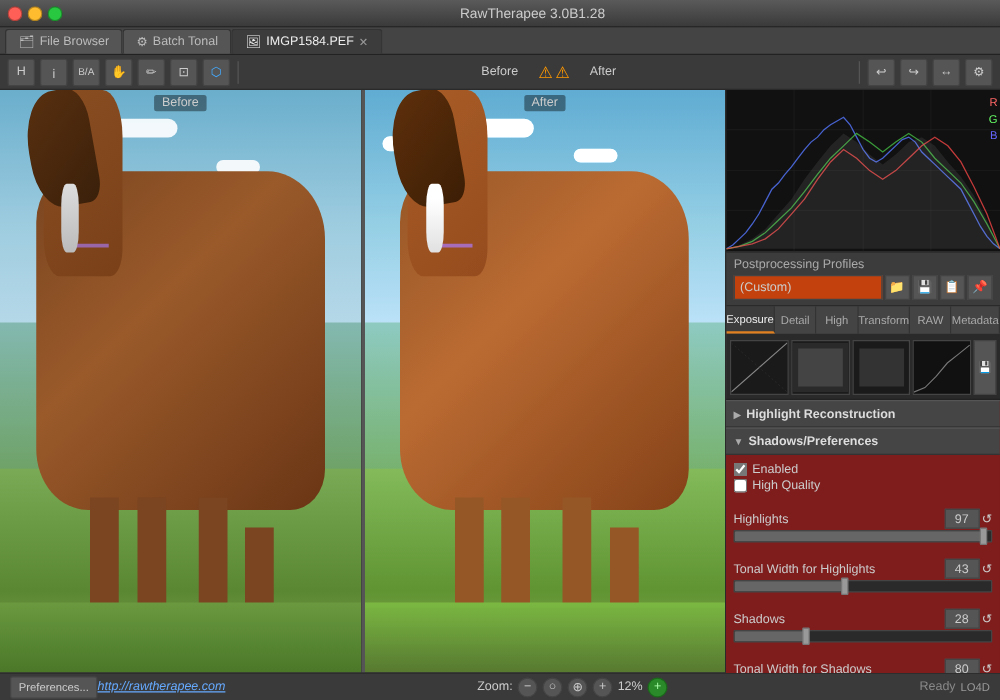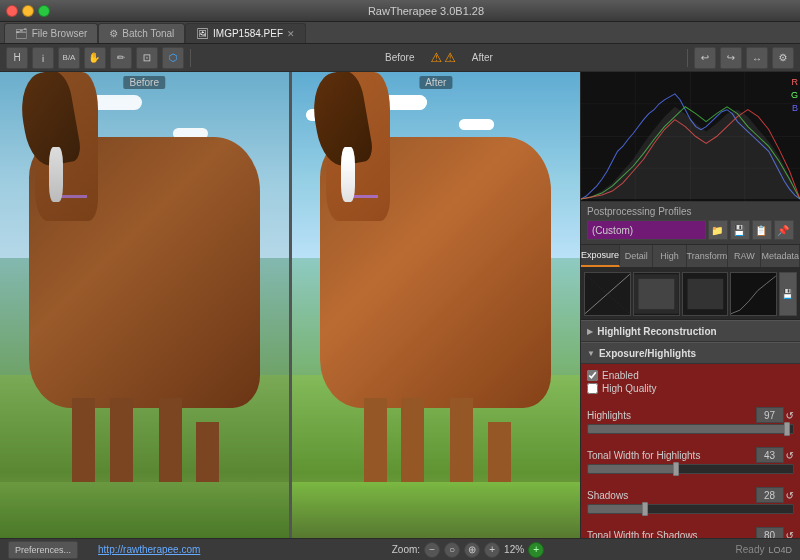--- a/index.html
+++ b/index.html
@@ -50,21 +50,21 @@
     
     #histogram { height: 130px; background: #1a1a1a; position: relative; border-bottom: 1px solid #333; }
     .hist-label-r { position: absolute; right: 2px; top: 5px; font-size: 9px; color: #f66; }
     .hist-label-g { position: absolute; right: 2px; top: 18px; font-size: 9px; color: #6f6; }
     .hist-label-b { position: absolute; right: 2px; top: 31px; font-size: 9px; color: #66f; }
 
     
     #profiles { padding: 4px 6px; border-bottom: 1px solid #2a2a2a; }
     .profiles-label { font-size: 10px; color: #aaa; margin-bottom: 3px; }
     .profiles-row { display: flex; align-items: center; gap: 2px; }
-    .profile-select { flex: 1; height: 20px; background: #701a75; border: 1px solid #444; color: #ccc; font-size: 10px; padding: 0 4px; appearance: none; }
+    .profile-select { flex: 1; height: 20px; background: #c2410c; border: 1px solid #444; color: #ccc; font-size: 10px; padding: 0 4px; appearance: none; }
     .profile-btn { width: 20px; height: 20px; background: #555; border: 1px solid #444; display: flex; align-items: center; justify-content: center; cursor: pointer; font-size: 10px; color: #ccc; }
 
     
     #edit-tabs { display: flex; border-bottom: 1px solid #2a2a2a; overflow: hidden; }
     .edit-tab { flex: 1; height: 22px; display: flex; align-items: center; justify-content: center; font-size: 9px; color: #aaa; cursor: pointer; background: #444; border-right: 1px solid #333; }
     .edit-tab.active { background: #3c3c3c; color: #eee; border-bottom: 2px solid #e08020; }
 
     
     #curves-area { height: 52px; background: #2a2a2a; display: flex; align-items: center; gap: 2px; padding: 3px; border-bottom: 1px solid #222; }
     .curve-mini { flex: 1; height: 44px; background: #1a1a1a; border: 1px solid #444; position: relative; overflow: hidden; }
@@ -90,27 +90,27 @@
     .slider-label span { font-size: 10px; color: #ccc; }
     .slider-value-box { display: flex; align-items: center; gap: 2px; }
     .slider-value { width: 28px; height: 16px; background: #555; border: 1px solid #444; color: #ccc; font-size: 10px; text-align: center; }
     .reset-btn { color: #4af; font-size: 11px; cursor: pointer; }
     .slider-track { height: 10px; background: #2a2a2a; border: 1px solid #444; border-radius: 1px; position: relative; margin: 1px 0; }
     .slider-fill { height: 100%; background: #666; border-radius: 1px; }
     .slider-thumb { position: absolute; top: 50%; transform: translateY(-50%); width: 6px; height: 14px; background: #999; border: 1px solid #777; border-radius: 1px; cursor: pointer; }
 
     
     #bottombar { height: 22px; background: #3a3a3a; display: flex; align-items: center; padding: 0 8px; border-top: 1px solid #2a2a2a; justify-content: space-between; }
-    .bottom-left { display: flex; align-items: center; gap: 20px; }
+    .bottom-left { display: flex; align-items: center; gap: 0; }
     .bottom-center { display: flex; align-items: center; gap: 4px; font-size: 10px; color: #ccc; }
     .bottom-right { display: flex; align-items: center; gap: 4px; font-size: 10px; color: #888; }
     .zoom-btn { width: 16px; height: 16px; background: #555; border: 1px solid #444; display: flex; align-items: center; justify-content: center; font-size: 10px; cursor: pointer; border-radius: 50%; }
     .zoom-label { font-size: 10px; color: #ccc; }
     .pref-btn { height: 18px; padding: 0 6px; background: #555; border: 1px solid #444; font-size: 9px; color: #ccc; cursor: pointer; border-radius: 2px; }
-    .link-text { color: #66aaff; font-size: 10px; cursor: pointer; text-decoration: underline; }
+    .link-text { color: #66aaff; font-size: 10px; cursor: pointer; text-decoration: underline; font-style: italic; }
 
     
     #hist-svg { width: 100%; height: 100%; }
   </style>
 </head>
 <body>
 
 <div id="titlebar">
   <div class="win-buttons">
     <div class="win-btn close"></div>
@@ -336,21 +336,21 @@
 
     <div id="settings-scroll">
 
       <div class="section-header">
         <span class="section-arrow">▶</span>
         <span class="section-title">Highlight Reconstruction</span>
       </div>
 
       <div class="section-header">
         <span class="section-arrow">▼</span>
-        <span class="section-title">Exposure/Highlights</span>
+        <span class="section-title">Shadows/Preferences</span>
       </div>
 
       <div class="section-content">
 
         <div class="checkbox-row">
           <input type="checkbox" checked="" style="">
           <span class="checkbox-label">Enabled</span>
         </div>
 
         <div class="checkbox-row">

